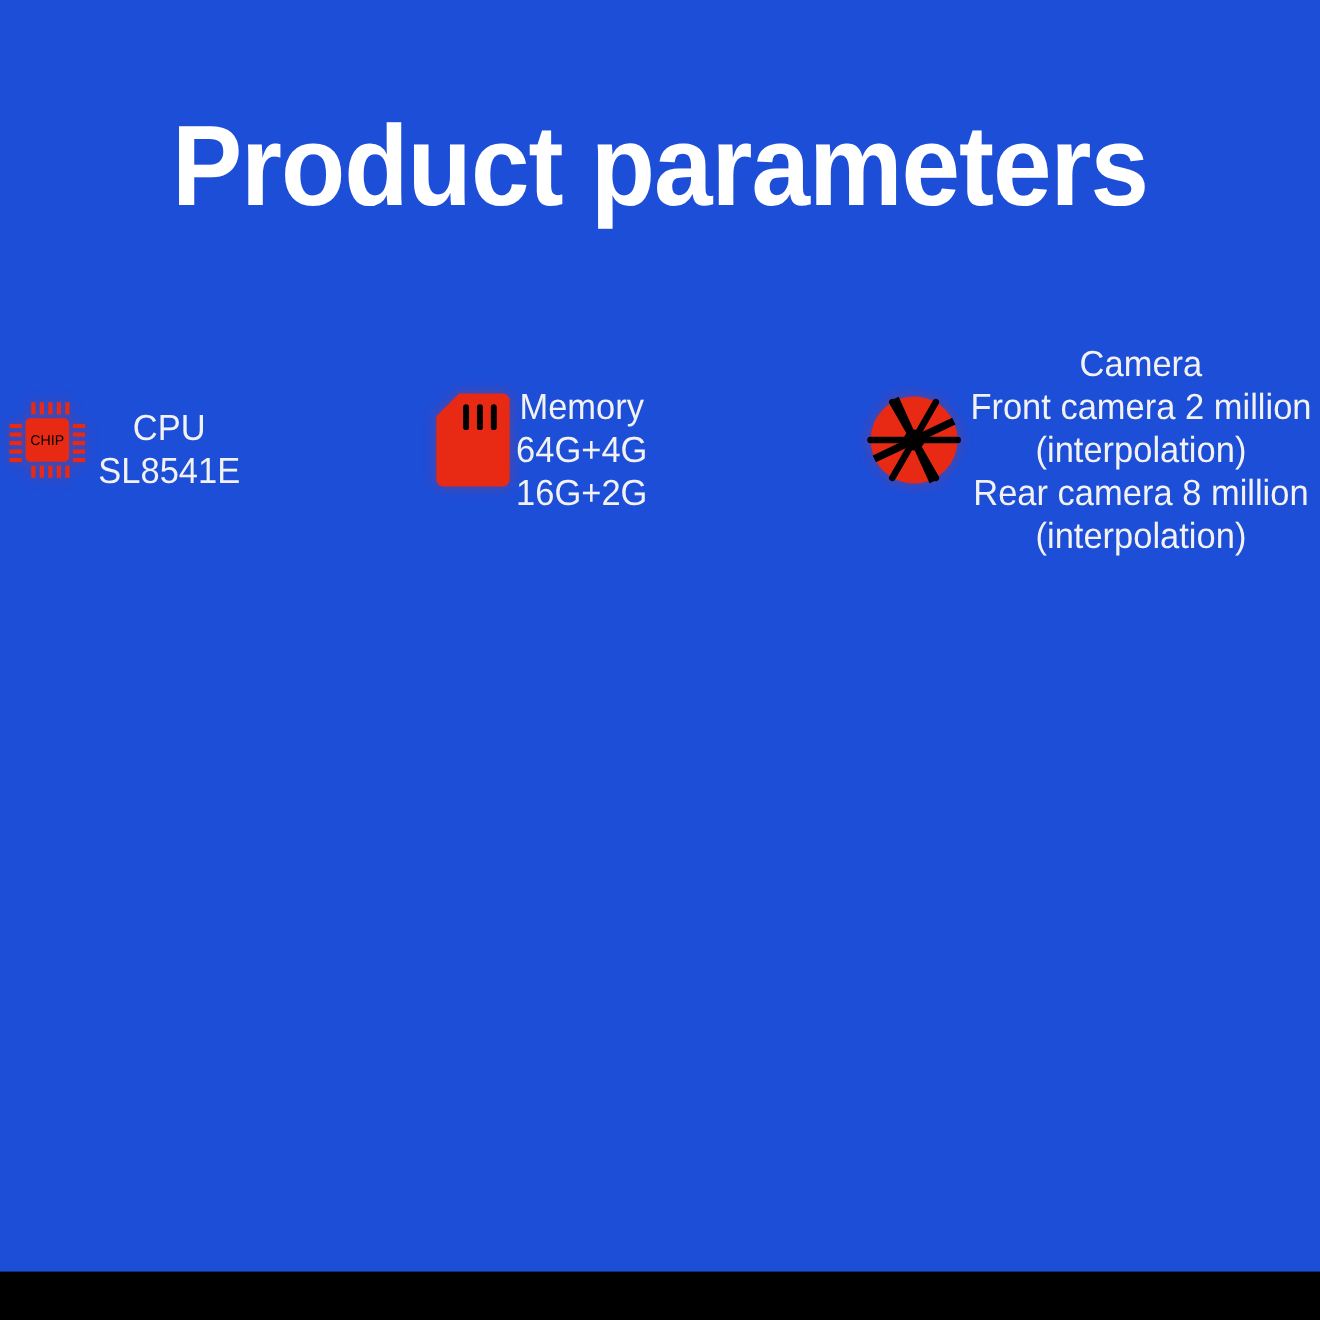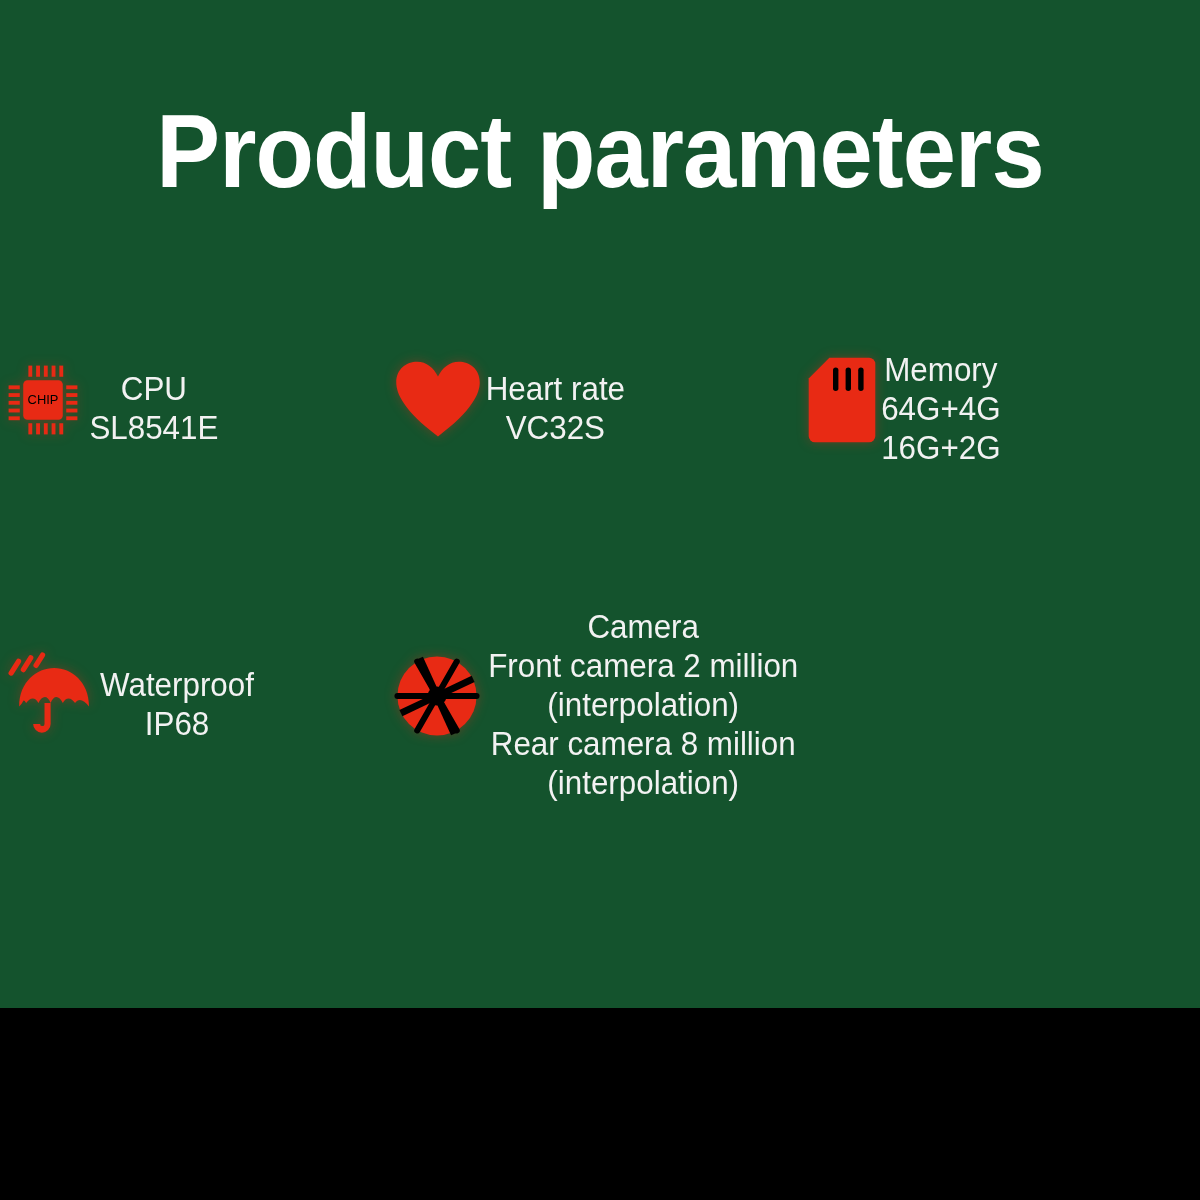--- a/index.html
+++ b/index.html
@@ -12,22 +12,22 @@
     height: 1200px;
     overflow: hidden;
     font-family: "Liberation Sans", sans-serif;
     color: #ffffff;
     -webkit-font-smoothing: antialiased;
   }
 
   #page {
     position: relative;
     width: 1200px;
-    height: 1008px;
-    background: #14532d;
+    height: 1156px;
+    background: #1d4ed8;
   }
 
   
   .title {
     position: absolute;
     top: 96px;
     left: 0;
     width: 1200px;
     text-align: center;
     font-size: 104px;
@@ -120,71 +120,39 @@
         </svg>
       </div>
       <div class="label">
         <span class="ln">CPU</span>
         <span class="ln">SL8541E</span>
       </div>
     </div>
 
 
 
-    <div class="cell">
-      <div class="icon-wrap">
-        <svg width="88" height="80" viewBox="0 0 100 92">
-          <path d="M50 88 C10 58 2 38 2 26 C2 10 14 2 26 2 C37 2 45 9 50 19
-                   C55 9 63 2 74 2 C86 2 98 10 98 26 C98 38 90 58 50 88 Z" fill="#E82A14"></path>
-        </svg>
-      </div>
-      <div class="label">
-        <span class="ln">Heart rate</span>
-        <span class="ln">VC32S</span>
-      </div>
-    </div>
 
     <div class="cell">
       <div class="icon-wrap">
         <svg width="72" height="90" viewBox="0 0 80 100">
           <path d="M26 3 H70 a7 7 0 0 1 7 7 V90 a7 7 0 0 1 -7 7 H10 a7 7 0 0 1 -7 -7 V26 Z" fill="#E82A14"></path>
           <g fill="#000">
             <rect x="30" y="14" width="6" height="26" rx="3"></rect>
             <rect x="44" y="14" width="6" height="26" rx="3"></rect>
             <rect x="58" y="14" width="6" height="26" rx="3"></rect>
           </g>
         </svg>
       </div>
       <div class="label">
         <span class="ln">Memory</span>
         <span class="ln">64G+4G</span>
         <span class="ln">16G+2G</span>
       </div>
     </div>
 
-    <div class="cell">
-      <div class="icon-wrap">
-        <svg width="96" height="90" viewBox="0 0 110 100">
-          <g fill="#E82A14">
-            <path d="M22 62 C22 34 42 18 62 18 C82 18 102 34 102 62
-                     C96 54 90 52 86 58 C82 52 76 50 72 58
-                     C68 50 62 48 58 58 C54 48 48 50 44 58
-                     C40 50 34 52 30 58 C26 52 28 56 22 62 Z"></path>
-            <path d="M58 58 V82 a10 10 0 0 1 -20 0 h8 a2.5 2.5 0 0 0 5 0 V58 Z"></path>
-            <rect x="14" y="6" width="6" height="22" rx="3" transform="rotate(32 17 17)"></rect>
-            <rect x="28" y="2" width="6" height="22" rx="3" transform="rotate(32 31 13)"></rect>
-            <rect x="42" y="-1" width="6" height="20" rx="3" transform="rotate(32 45 9)"></rect>
-          </g>
-        </svg>
-      </div>
-      <div class="label">
-        <span class="ln">Waterproof</span>
-        <span class="ln">IP68</span>
-      </div>
-    </div>
 
     <div class="cell">
       <div class="icon-wrap">
         <svg width="86" height="86" viewBox="0 0 100 100">
           <circle cx="50" cy="50" r="46" fill="#E82A14"></circle>
           <g stroke="#000" stroke-width="7" stroke-linecap="round">
             <line x1="50" y1="50" x2="96" y2="50"></line>
             <line x1="50" y1="50" x2="73" y2="90"></line>
             <line x1="50" y1="50" x2="27" y2="90"></line>
             <line x1="50" y1="50" x2="4" y2="50"></line>

